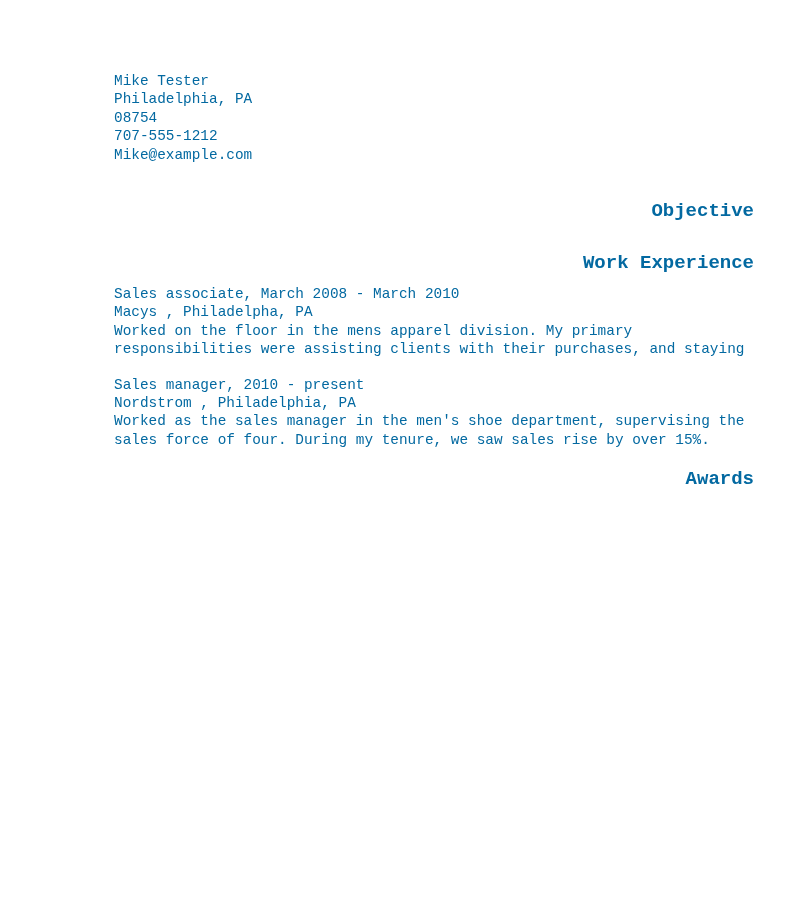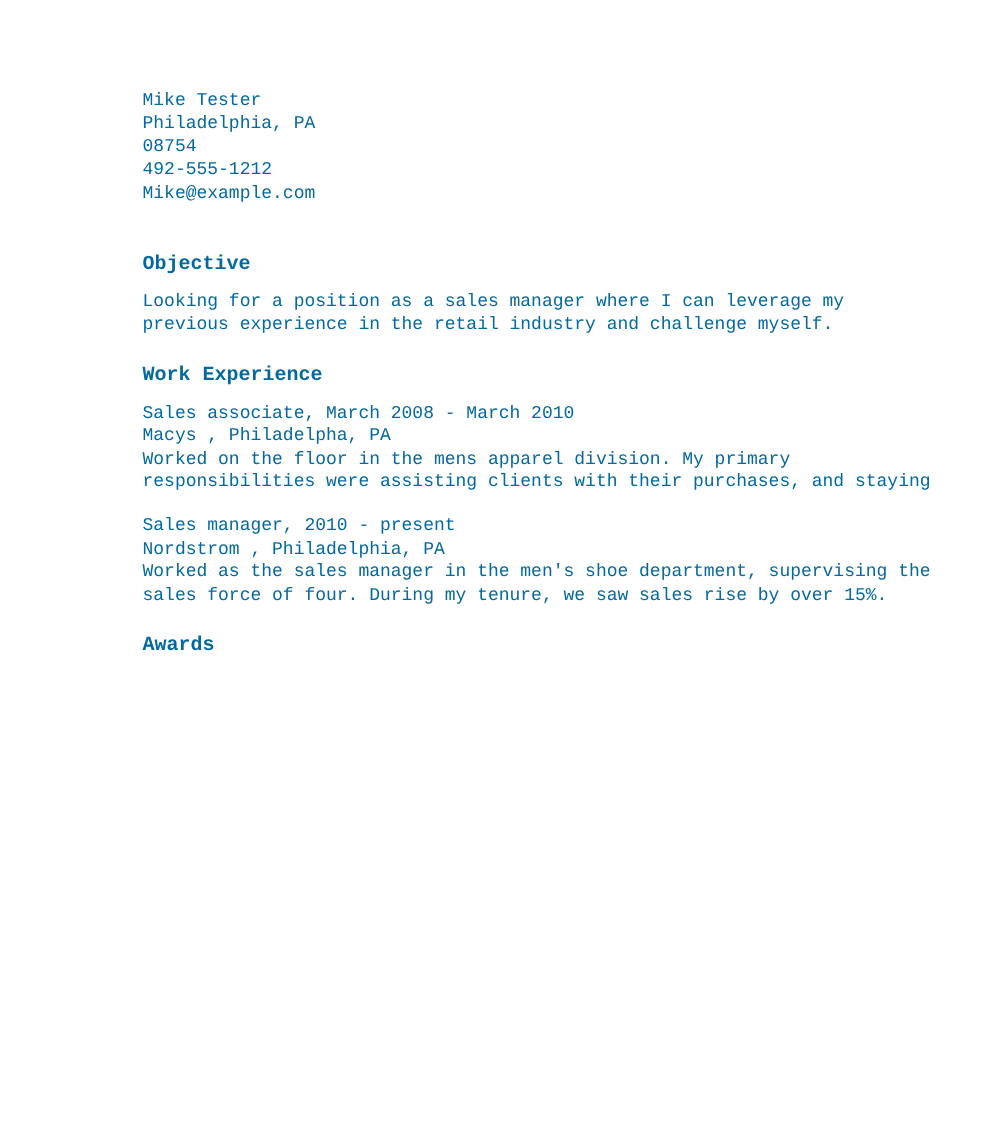--- a/index.html
+++ b/index.html
@@ -20,48 +20,45 @@
     margin-left: 36px;
   }
   .contact {
     margin-bottom: 17px;
   }
   .line {
     white-space: pre;
   }
   h2.section-title {
     font-family: "Liberation Mono", "DejaVu Sans Mono", monospace;
-    font-size: 16px;
+    font-size: 19px;
     line-height: 25px;
     font-weight: bold;
+    text-align: right;
     margin: 18px 0 9px 0;
   }
   .para + .para {
     margin-top: 17px;
   }
 </style>
 </head>
 <body>
 
 <div class="page">
 
   <div class="contact">
     <div class="line">Mike Tester</div>
     <div class="line">Philadelphia, PA</div>
     <div class="line">08754</div>
-    <div class="line">492-555-1212</div>
+    <div class="line">707-555-1212</div>
     <div class="line">Mike@example.com</div>
   </div>
 
   <section>
     <h2 class="section-title">Objective</h2>
-    <div class="para">
-      <div class="line">Looking for a position as a sales manager where I can leverage my</div>
-      <div class="line">previous experience in the retail industry and challenge myself.</div>
-    </div>
   </section>
 
   <section>
     <h2 class="section-title">Work Experience</h2>
     <div class="para">
       <div class="line">Sales associate, March 2008 - March 2010</div>
       <div class="line">Macys , Philadelpha, PA</div>
       <div class="line">Worked on the floor in the mens apparel division. My primary</div>
       <div class="line">responsibilities were assisting clients with their purchases, and staying</div>
     </div>

